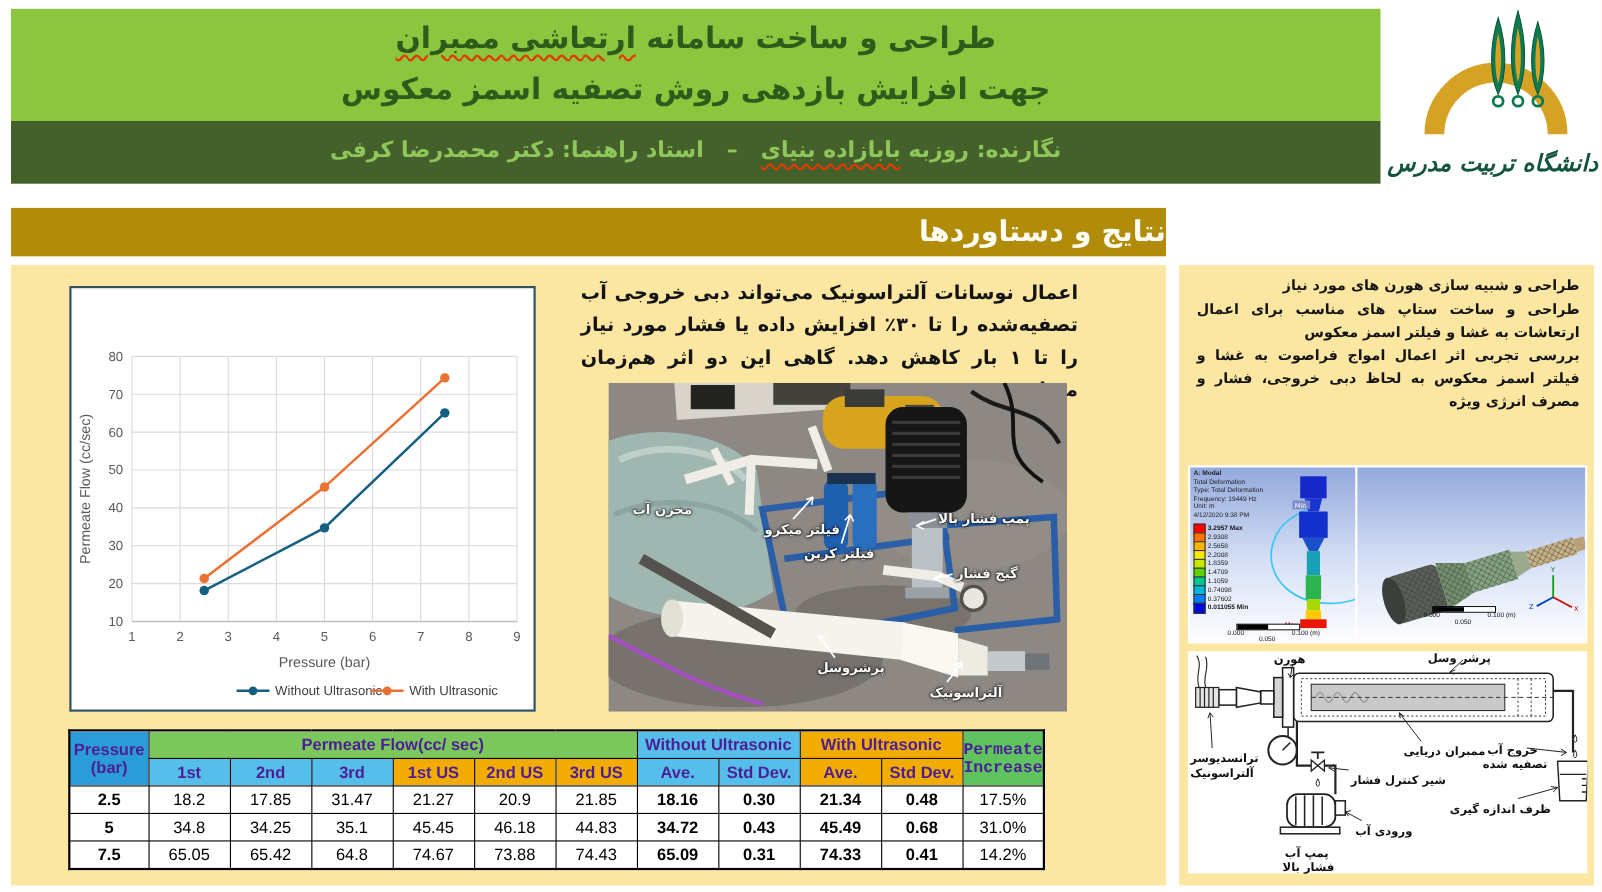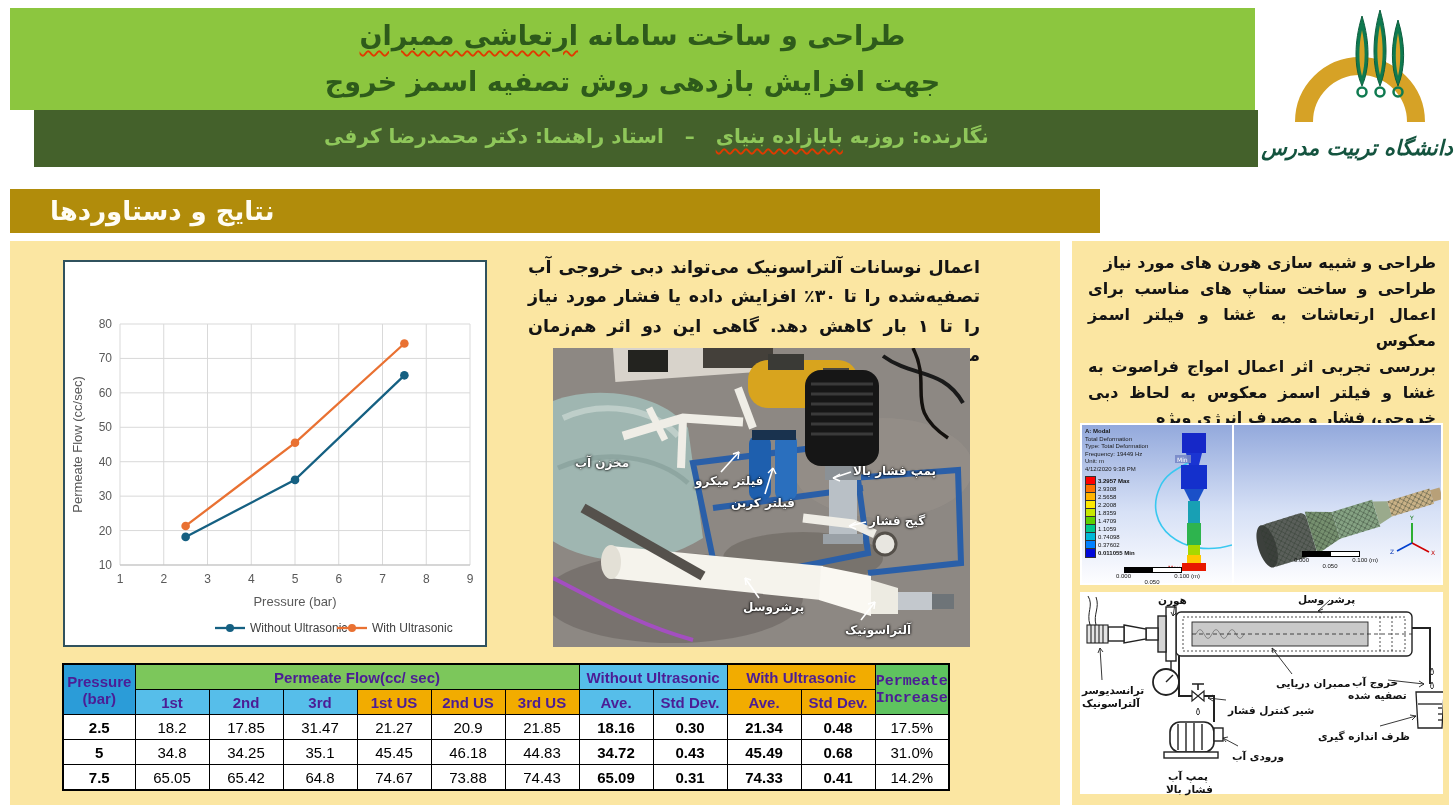--- a/index.html
+++ b/index.html
@@ -4,27 +4,27 @@
 <style>
   html,body{margin:0;padding:0;background:#fff;}
   .poster{position:relative;width:1456px;height:811px;background:#ffffff;overflow:hidden;
           font-family:"DejaVu Sans",sans-serif;}
   .abs{position:absolute;}
   
   .band-light{left:10px;top:8px;width:1245px;height:102px;background:#8CC63F;text-align:center;}
   .title-line{direction:rtl;font-weight:bold;font-size:27px;color:#2E5B1B;line-height:46px;}
   .misspell{text-decoration-line:underline;text-decoration-style:wavy;text-decoration-color:#E03A00;
             text-decoration-thickness:2px;text-underline-offset:5px;}
-  .band-dark{left:10px;top:110px;width:1245px;height:57px;background:#44612B;text-align:center;margin-left:24px;}
+  .band-dark{left:10px;top:110px;width:1245px;height:57px;background:#44612B;text-align:center;}
   .author-line{direction:rtl;font-weight:bold;font-size:20px;color:#8FC75A;line-height:52px;}
   .author-line .sep{margin:0 14px;}
   .logo-area{left:1258px;top:0;width:198px;height:172px;background:#fff;}
   .logo-caption-font{font-weight:bold;font-style:italic;}
   
-  .gold-bar{height:44px;background:#B18C0B;text-align:left;padding-left:40px;}
+  .gold-bar{height:44px;background:#B18C0B;text-align:right;}
   .gold-bar span{direction:rtl;display:inline-block;color:#FFFDF4;font-weight:bold;font-size:26px;line-height:44px;}
   .bar-results{left:10px;top:189px;width:1050px;}
   .bar-method{left:1090px;top:189px;width:358px;}
   
   .panel{background:#FBE6A2;}
   .panel-results{left:10px;top:241px;width:1050px;height:564px;}
   .panel-method{left:1072px;top:241px;width:377px;height:564px;}
   
   .chart-box{left:53px;top:19px;width:420px;height:383px;background:#fff;border:2px solid #30525E;}
   .chart-box svg{display:block;}
@@ -40,21 +40,21 @@
   table.results{border-collapse:collapse;width:886px;table-layout:fixed;background:#fff;
                 font-family:"Liberation Sans","DejaVu Sans",sans-serif;}
   table.results td,table.results th{border:1px solid #000;text-align:center;vertical-align:middle;
                 height:24px;padding:0;font-size:15px;overflow:hidden;}
   table.results{border:2px solid #000;}
   th.hdr{color:#4c1d95;font-weight:bold;font-size:15px;}
   .c-blue{background:#2B9CD8;} .c-lblue{background:#56BEEA;} .c-green{background:#7CC75B;}
   .c-amber{background:#F2AC00;} .c-green2{background:#5FC35F;font-family:Liberation Mono, monospace;}
   td.b{font-weight:bold;}
   
-  .method-par{left:16px;top:9px;width:348px;font-size:16px;line-height:1.62;}
+  .method-par{left:16px;top:9px;width:348px;font-size:13px;line-height:1.62;}
   .method-par p{margin:0;}
   .ansys-box{left:8px;top:182px;width:363px;height:162px;background:#fff;}
   .ansys-sub{position:absolute;top:2px;height:158px;background:linear-gradient(#93A9DC 0%,#D7E1F6 55%,#FDFDFF 100%);}
   .ansys-left{left:2px;width:150px;}
   .ansys-right{left:154px;width:207px;}
   .ansys-info{position:absolute;left:3px;top:3px;font-size:6px;line-height:7.5px;color:#1A1A1A;
               font-family:"Liberation Sans",sans-serif;}
   .ansys-legend{position:absolute;left:3px;top:52px;font-size:6px;color:#111;
                 font-family:"Liberation Sans",sans-serif;}
   .ansys-legend .row{display:flex;align-items:center;height:8px;}
@@ -70,21 +70,21 @@
 </head>
 <body>
 
 <div class="poster">
 
   <div class="abs band-light">
     <div class="title-line" style="margin-top:5px;">
       <span>طراحی و ساخت سامانه</span>
       <span class="misspell">ارتعاشی ممبران</span>
     </div>
-    <div class="title-line">جهت افزایش بازدهی روش تصفیه اسمز خروج</div>
+    <div class="title-line">جهت افزایش بازدهی روش تصفیه اسمز معکوس</div>
   </div>
 
   <div class="abs band-dark">
     <div class="author-line">
       <span>نگارنده: روزبه</span>
       <span class="misspell">بابازاده بنیای</span>
       <span class="sep">–</span>
       <span>استاد راهنما: دکتر محمدرضا کرفی</span>
     </div>
   </div>

